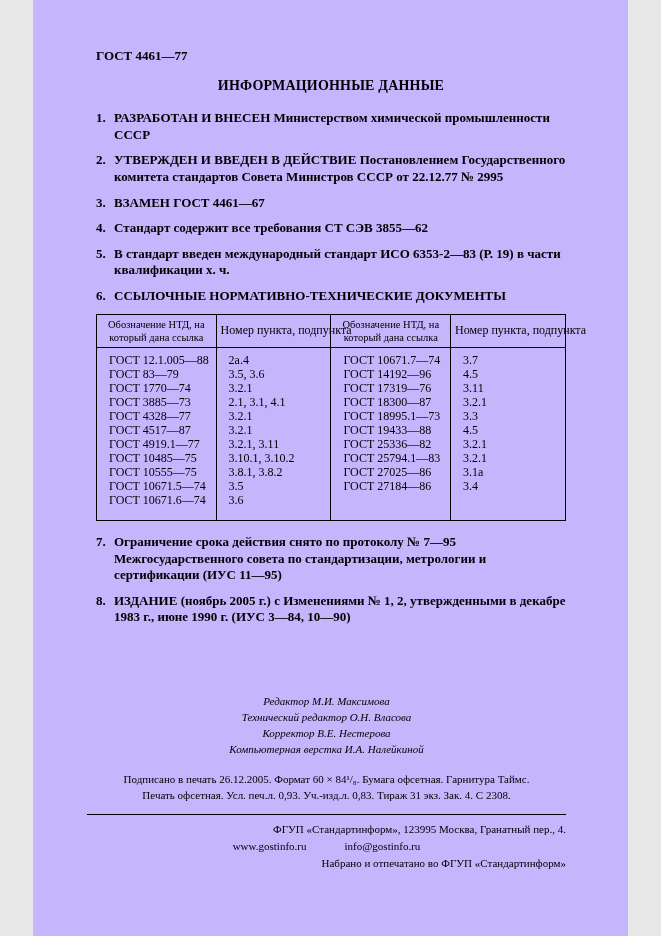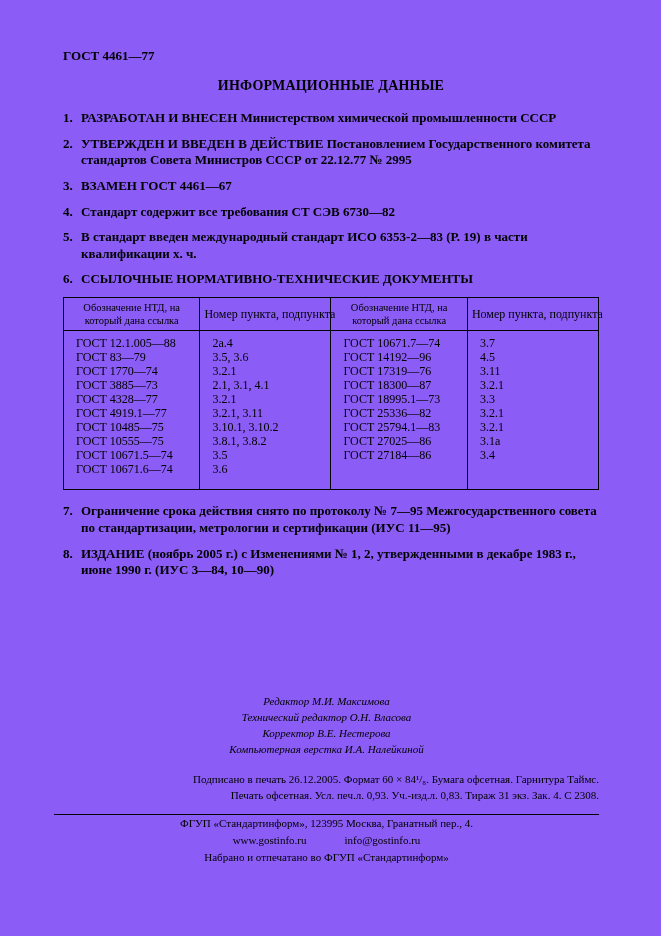--- a/index.html
+++ b/index.html
@@ -1,21 +1,21 @@
 <!DOCTYPE html>
 <html><head>
 <meta charset="utf-8">
 <style>
   html, body { margin: 0; padding: 0; background: #e8e8e8; }
   .page {
     position: relative;
-    width: 661px;
+    width: 595px;
     height: 936px;
     margin: 0 auto;
-    background: #8b5cf6;
+    background: #c4b5fd;
     font-family: "Liberation Serif", "DejaVu Serif", serif;
     color: #000;
     box-sizing: border-box;
     padding: 48px 62px 0 63px;
   }
   .doc-number {
     font-weight: bold;
     font-size: 13px;
   }
   .doc-title {
@@ -71,34 +71,35 @@
     right: 62px;
     top: 694px;
   }
   .credits {
     text-align: center;
     font-style: italic;
     font-size: 11px;
     line-height: 1.45;
   }
   .print-info {
-    text-align: right;
+    text-align: center;
     font-size: 11px;
     line-height: 1.5;
     margin-top: 13px;
   }
   .divider {
     border-top: 1px solid #000;
     margin-top: 10px;
     height: 0;
   }
   .publisher {
-    text-align: center;
+    text-align: right;
     font-size: 11px;
     line-height: 1.55;
+    margin-top: 6px;
   }
   .publisher-links {
     display: flex;
     justify-content: center;
     gap: 38px;
   }
 </style>
 </head>
 <body>
 
@@ -115,21 +116,21 @@
   <div class="item">
     <span class="item-num">2.</span>
     <span class="item-text">УТВЕРЖДЕН И ВВЕДЕН В ДЕЙСТВИЕ Постановлением Государственного комитета стандартов Совета Министров СССР от 22.12.77 № 2995</span>
   </div>
   <div class="item">
     <span class="item-num">3.</span>
     <span class="item-text">ВЗАМЕН ГОСТ 4461—67</span>
   </div>
   <div class="item">
     <span class="item-num">4.</span>
-    <span class="item-text">Стандарт содержит все требования СТ СЭВ 6730—82</span>
+    <span class="item-text">Стандарт содержит все требования СТ СЭВ 3855—62</span>
   </div>
   <div class="item">
     <span class="item-num">5.</span>
     <span class="item-text">В стандарт введен международный стандарт ИСО 6353-2—83 (Р. 19) в части квалификации х. ч.</span>
   </div>
   <div class="item">
     <span class="item-num">6.</span>
     <span class="item-text">ССЫЛОЧНЫЕ НОРМАТИВНО-ТЕХНИЧЕСКИЕ ДОКУМЕНТЫ</span>
   </div>
 
@@ -171,20 +172,26 @@
         <td>ГОСТ 3885—73</td>
         <td>2.1, 3.1, 4.1</td>
         <td>ГОСТ 18300—87</td>
         <td>3.2.1</td>
       </tr>
       <tr>
         <td>ГОСТ 4328—77</td>
         <td>3.2.1</td>
         <td>ГОСТ 18995.1—73</td>
         <td>3.3</td>
+      </tr>
+      <tr>
+        <td>ГОСТ 4517—87</td>
+        <td>3.2.1</td>
+        <td>ГОСТ 19433—88</td>
+        <td>4.5</td>
       </tr>
       <tr>
         <td>ГОСТ 4919.1—77</td>
         <td>3.2.1, 3.11</td>
         <td>ГОСТ 25336—82</td>
         <td>3.2.1</td>
       </tr>
       <tr>
         <td>ГОСТ 10485—75</td>
         <td>3.10.1, 3.10.2</td>

